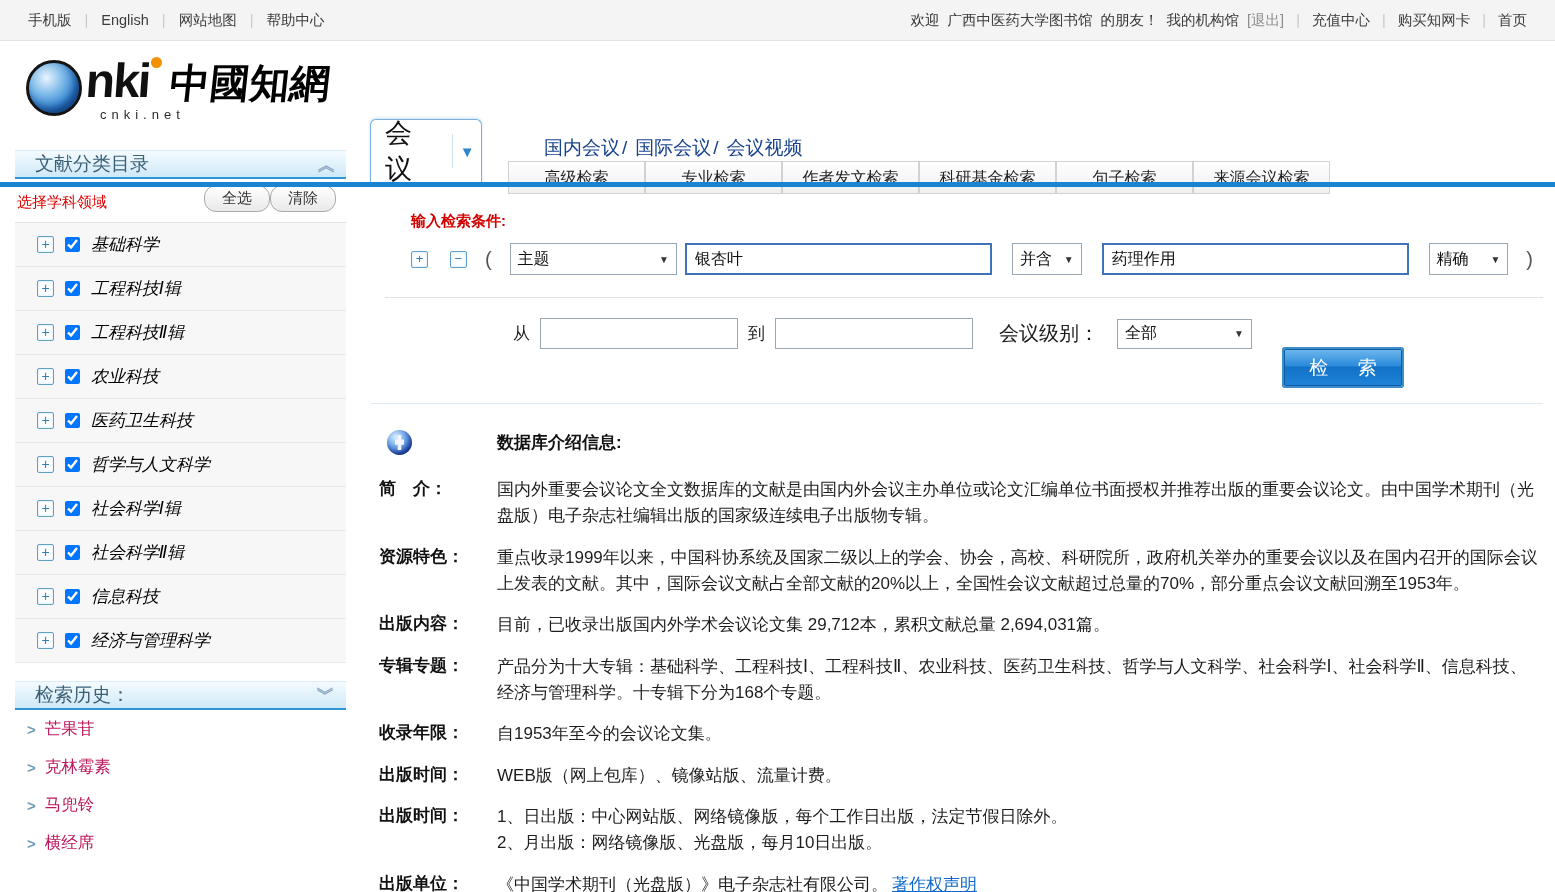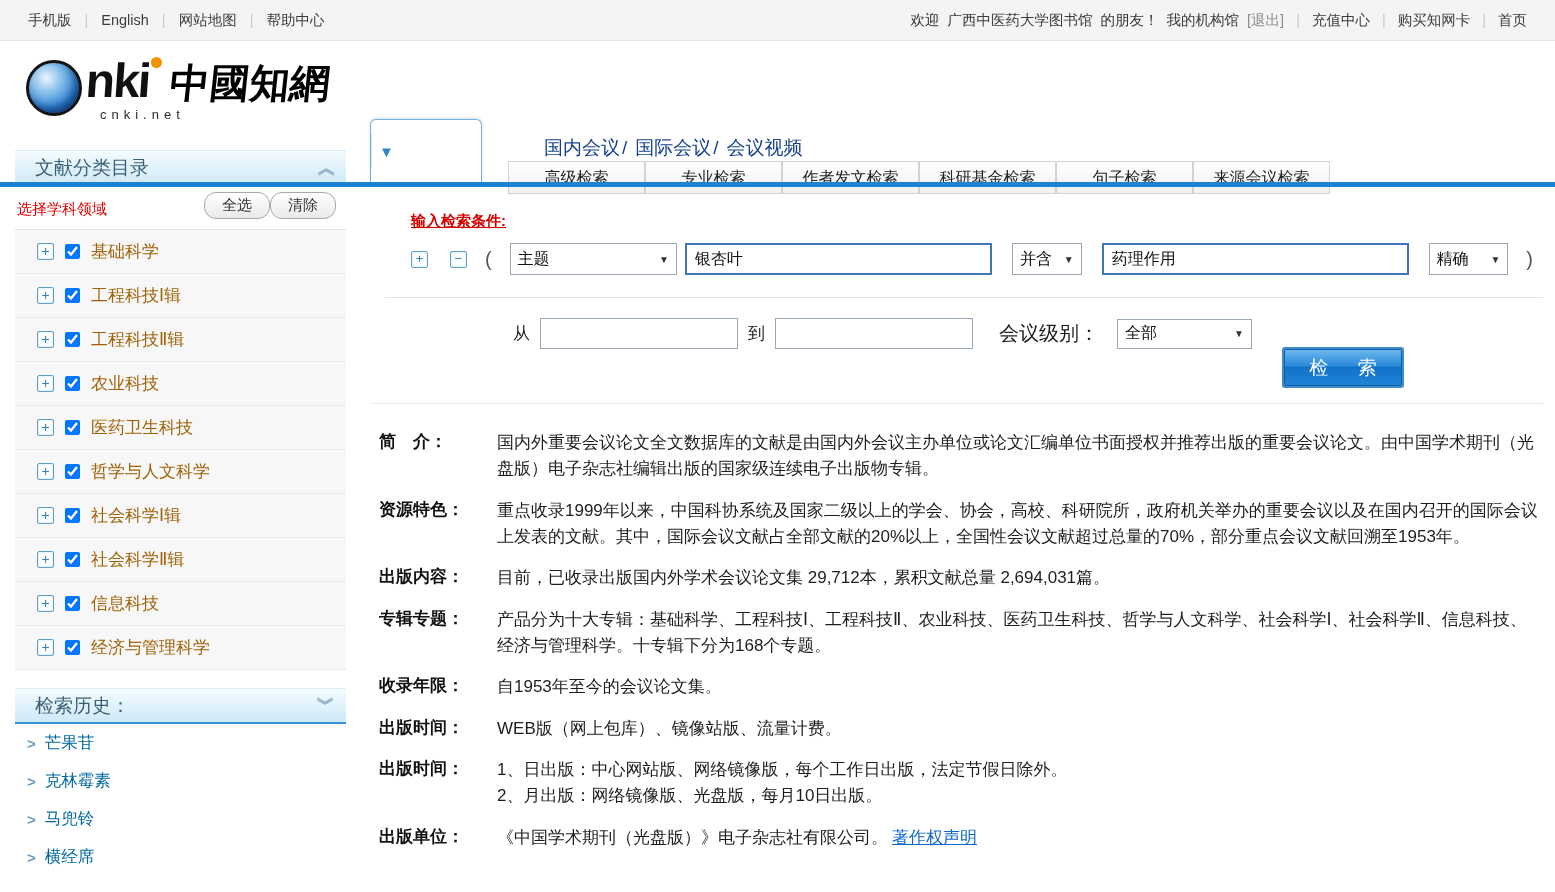--- a/index.html
+++ b/index.html
@@ -35,55 +35,55 @@
   .product-select .pchevron { border-left:1px solid #cfe2f1; height:34px; width:30px;
     display:flex; align-items:center; justify-content:center; color:#2f86c9; font-size:15px; }
   .subnav { position:absolute; left:544px; top:94px; font-size:19px; }
   .subnav a { color:#16418c; text-decoration:none; cursor:pointer; }
   .nav-link::after { content:"/"; color:#16418c; margin:0 8px 0 2px; }
   .nav-link:last-child::after { content:""; }
   .bluebar { position:absolute; left:0; top:141px; width:1555px; height:5px; background:#1b84d2; z-index:2; }
 
   
   .sidebar { position:absolute; left:15px; top:150px; width:331px; }
-  .panel-header { height:36px; background:linear-gradient(180deg,#f4fbff 0%,#cfe9f7 100%);
+  .panel-header { height:29px; background:linear-gradient(180deg,#f4fbff 0%,#cfe9f7 100%);
     border-top:1px solid #d9ecf7; border-bottom:2px solid #2f96d3;
     display:flex; align-items:center; justify-content:space-between; padding:0 12px 0 20px;
     color:#3a6076; font-size:19px; }
   .collapse-ic { color:#8aa8c4; font-size:17px; font-weight:bold; cursor:pointer; display:inline-block; }
   .rot-up { transform:rotate(90deg); }
   .rot-down { transform:rotate(-90deg); }
 
   .catalog-sub { display:flex; align-items:flex-end; padding:6px 10px 10px 2px; border-bottom:1px solid #e4e4e4; }
   .catalog-sub .red-label { color:#e00000; font-size:15px; flex:1; }
   .mini-btn { padding:3px 17px; font-size:15px; color:#333; cursor:pointer; border:1px solid #a9a9a9; border-radius:12px;
     background:linear-gradient(180deg,#ffffff 0%,#e9e9e9 100%); }
 
   .cat-row { height:44px; display:flex; align-items:center; gap:11px; padding:0 8px 0 22px;
     background:#f7f7f7; border-bottom:1px solid #e9e9e9; cursor:pointer; }
   .plus-box { width:17px; height:17px; flex:none; border:1px solid #5ea0c8; border-radius:2px; color:#2f7fb8;
     background:#fdfeff; font-size:14px; line-height:14px; text-align:center; box-shadow:inset 0 0 3px #cfe6f5; cursor:pointer; }
   .cat-check { width:15px; height:15px; cursor:pointer; }
-  .cat-label { color:#a16207; font-size:17px; }
+  .cat-label { color:#000000; font-size:17px;font-style:italic; }
 
   .history-panel { margin-top:18px; }
   .hist-row { display:flex; align-items:center; gap:9px; padding:8px 10px 8px 12px; cursor:pointer; }
   .hist-arrow { color:#6f9ab8; font-weight:bold; font-size:15px; }
-  .hist-label { color:#0369a1; font-size:16.5px; }
+  .hist-label { color:#be185d; font-size:16.5px; }
 
   
   .main { position:absolute; left:371px; top:158px; width:1172px; }
   .tabs { display:flex; align-items:flex-start; height:40px; }
   .tab { width:137px; text-align:center; cursor:pointer; }
   .tab.active { height:40px; line-height:40px; background:#fff; color:#c71414; font-size:17px; letter-spacing:8px; padding-left:8px; }
   .tab.plain { height:33px; line-height:31px; margin-top:3px; font-size:16px; color:#222;
     border:1px solid #d2d2d2; background:linear-gradient(180deg,#ffffff 0%,#f0f0f0 100%); }
 
   .search-panel { position:relative; height:206px; border-bottom:1px solid #dfeaf2; padding:10px 0 0 14px; }
-  .cond-label { color:#d40000; font-weight:bold; font-size:15px; margin:4px 0 12px 26px;text-decoration:underline; }
+  .cond-label { color:#d40000; font-weight:bold; font-size:15px; margin:4px 0 12px 26px; }
   .srow1 { display:flex; align-items:center; gap:8px; margin-left:26px; }
   .pm-box { width:17px; height:17px; border:1px solid #5ea0c8; border-radius:2px; color:#2f7fb8; background:#fdfeff;
     font-size:13px; line-height:14px; text-align:center; box-shadow:inset 0 0 3px #cfe6f5; cursor:pointer; }
   .pm-box.minus { margin-left:14px; }
   .paren { font-size:20px; color:#555; margin:0 10px; }
   .selbox { height:32px; background:#fff; border:1px solid #9aa7b5; display:flex; align-items:center;
     justify-content:space-between; padding:0 7px; font-size:16px; color:#111; cursor:pointer; }
   .selbox .arr { font-size:10px; color:#333; margin-left:6px; }
   .sel-field { width:168px; }
   .sel-op    { width:70px;  margin-left:12px; margin-right:12px; }
@@ -140,20 +140,21 @@
       <div class="logo-row">
         <span class="logo-latin">nki</span>
         <span class="orange-dot"></span>
         <span class="logo-cn">中國知網</span>
       </div>
       <div class="logo-domain">cnki.net</div>
     </div>
   </div>
 
   <div class="product-select">
+    <span class="pname">会议</span>
     <span class="pchevron">▼</span>
   </div>
 
   <div class="subnav" id="subnav"><a class="nav-link">国内会议</a><a class="nav-link">国际会议</a><a class="nav-link">会议视频</a></div>
   <div class="bluebar"></div>
 </div>
 
 <div class="sidebar">
   <div class="catalog-panel">
     <div class="panel-header">
@@ -290,20 +291,24 @@
       <div class="selbox sel-level">
         <span>全部</span>
         <span class="arr">▼</span>
       </div>
     </div>
 
     <div class="search-btn">检 索</div>
   </div>
 
   <div class="intro">
+    <div class="intro-grid-row intro-title-row">
+      <div class="db-icon"></div>
+      <div class="intro-title">数据库介绍信息:</div>
+    </div>
     <div id="intro-rows">
         <div class="intro-grid-row">
     <div class="intro-label">简　介：</div>
     <div class="intro-text">
             <div>国内外重要会议论文全文数据库的文献是由国内外会议主办单位或论文汇编单位书面授权并推荐出版的重要会议论文。由中国学术期刊（光盘版）电子杂志社编辑出版的国家级连续电子出版物专辑。</div>
           </div>
   </div>
         <div class="intro-grid-row">
     <div class="intro-label">资源特色：</div>
     <div class="intro-text">

